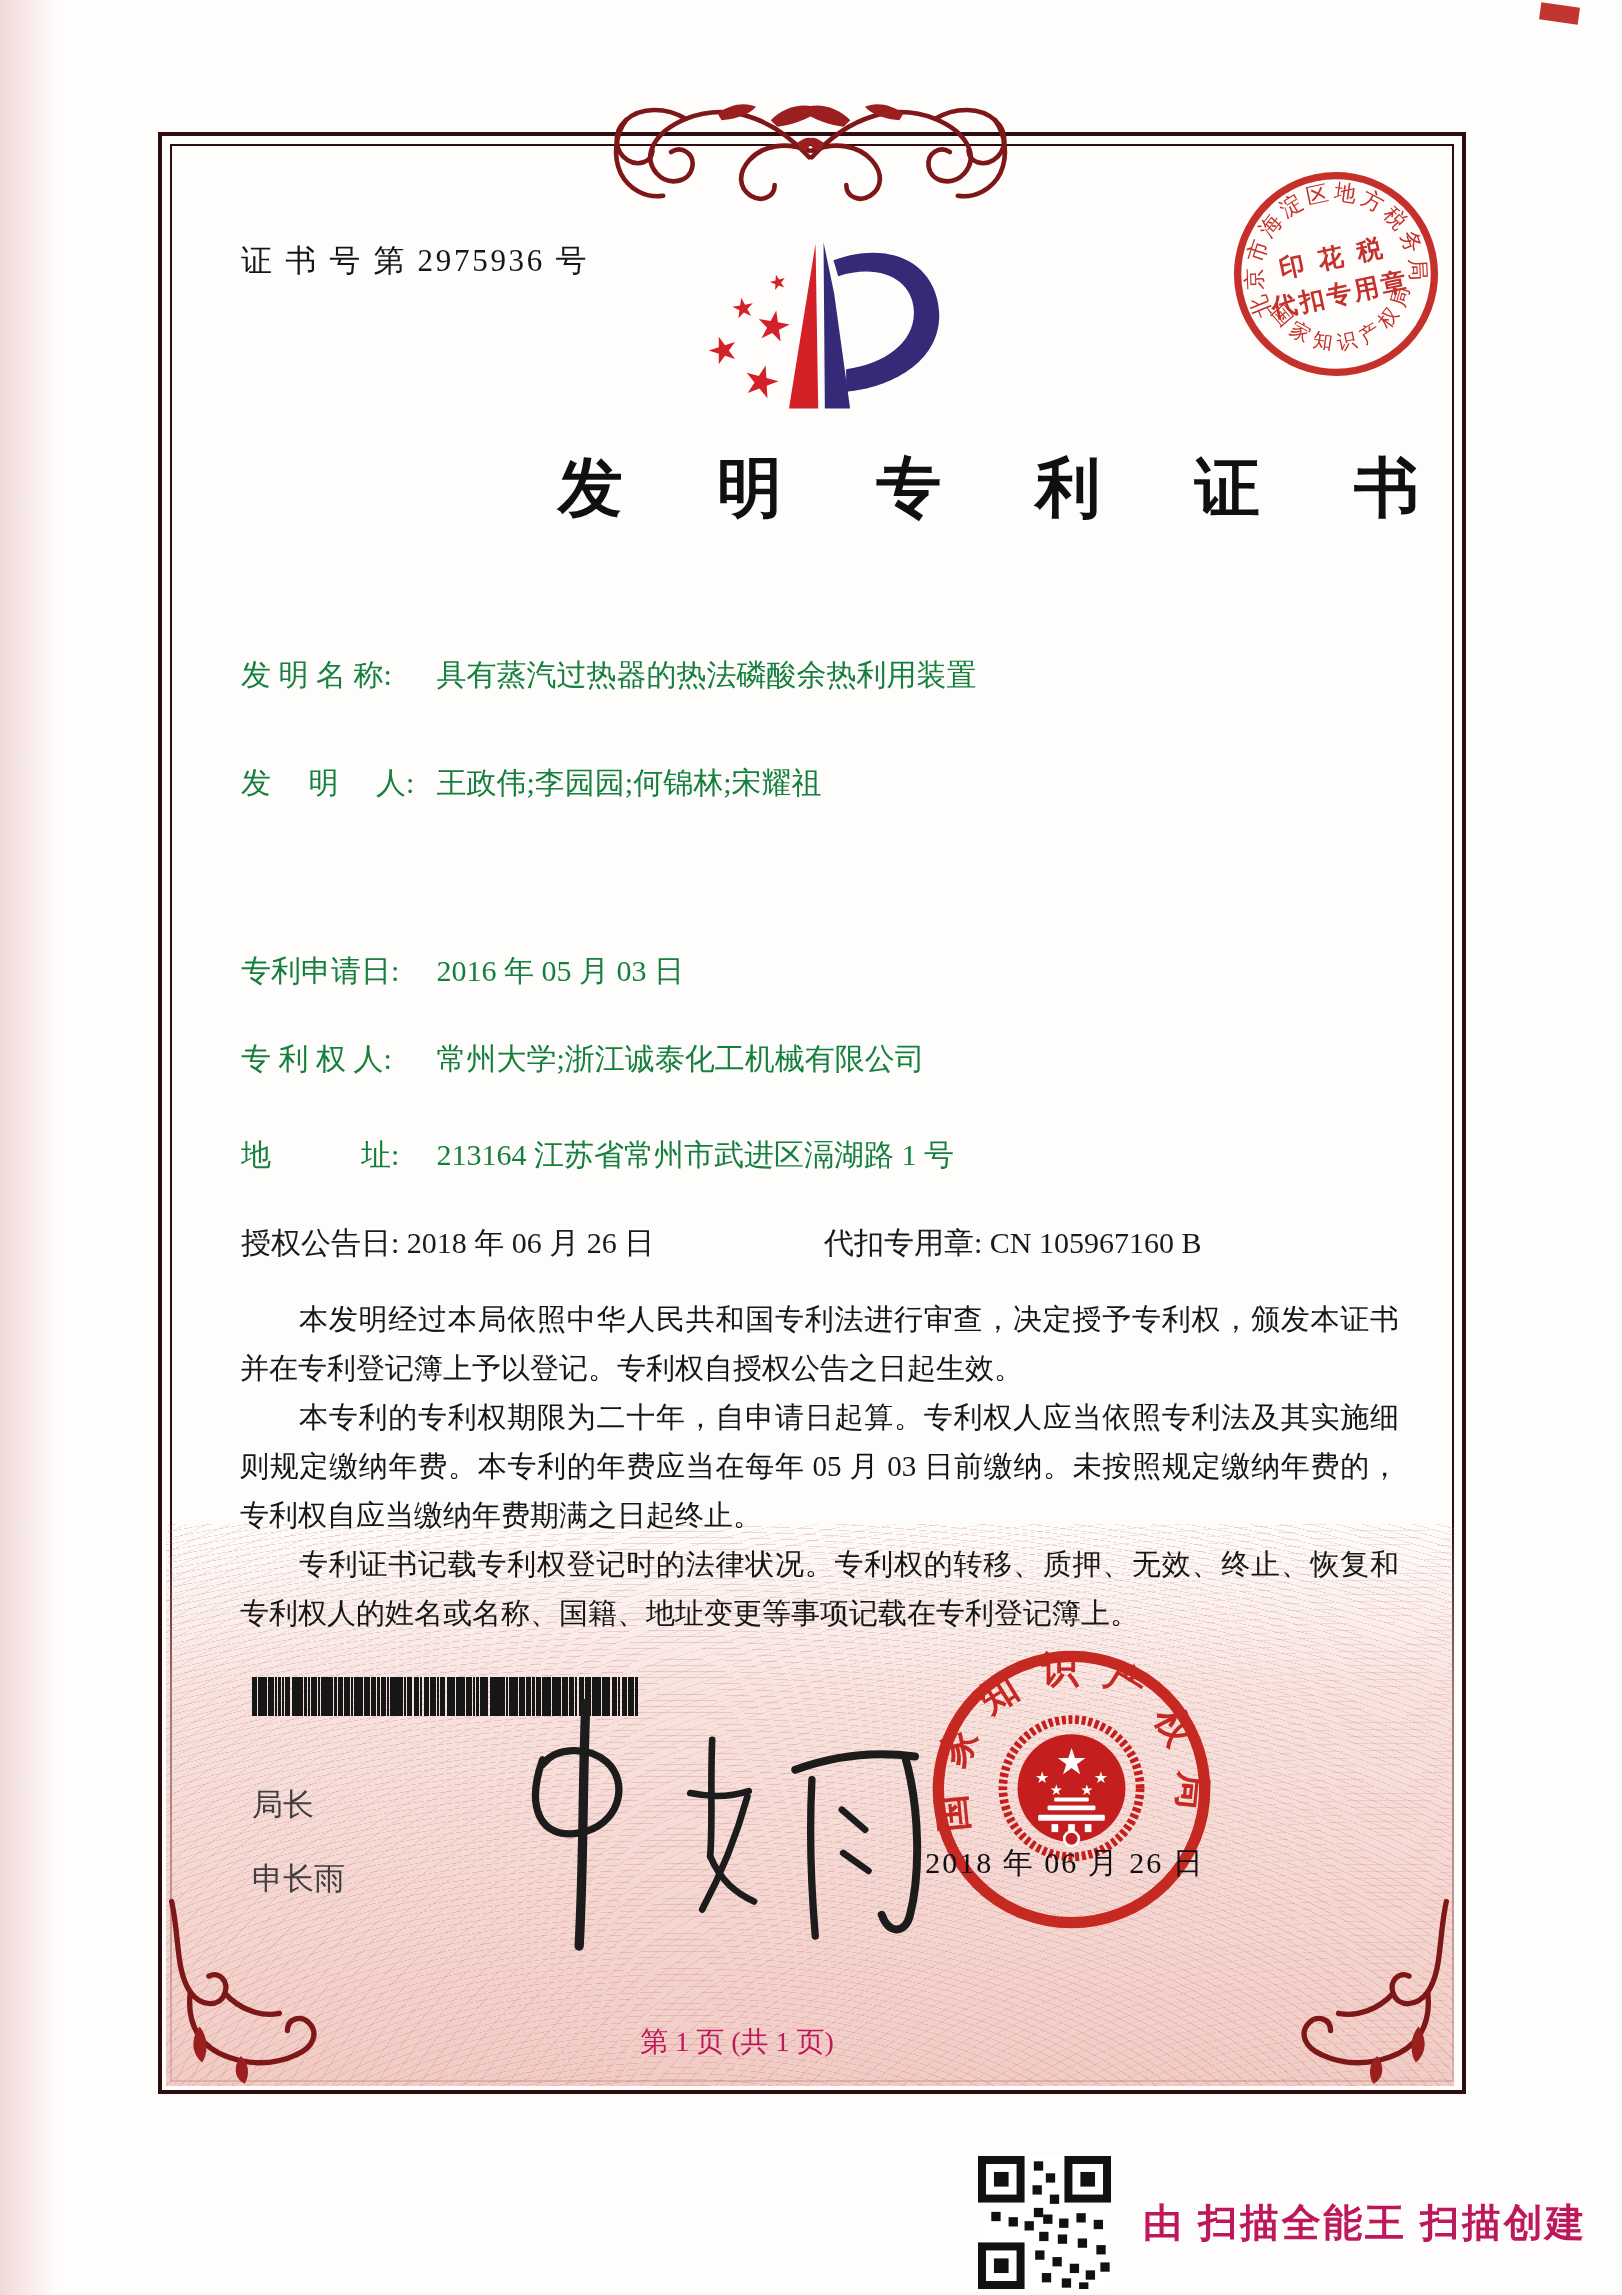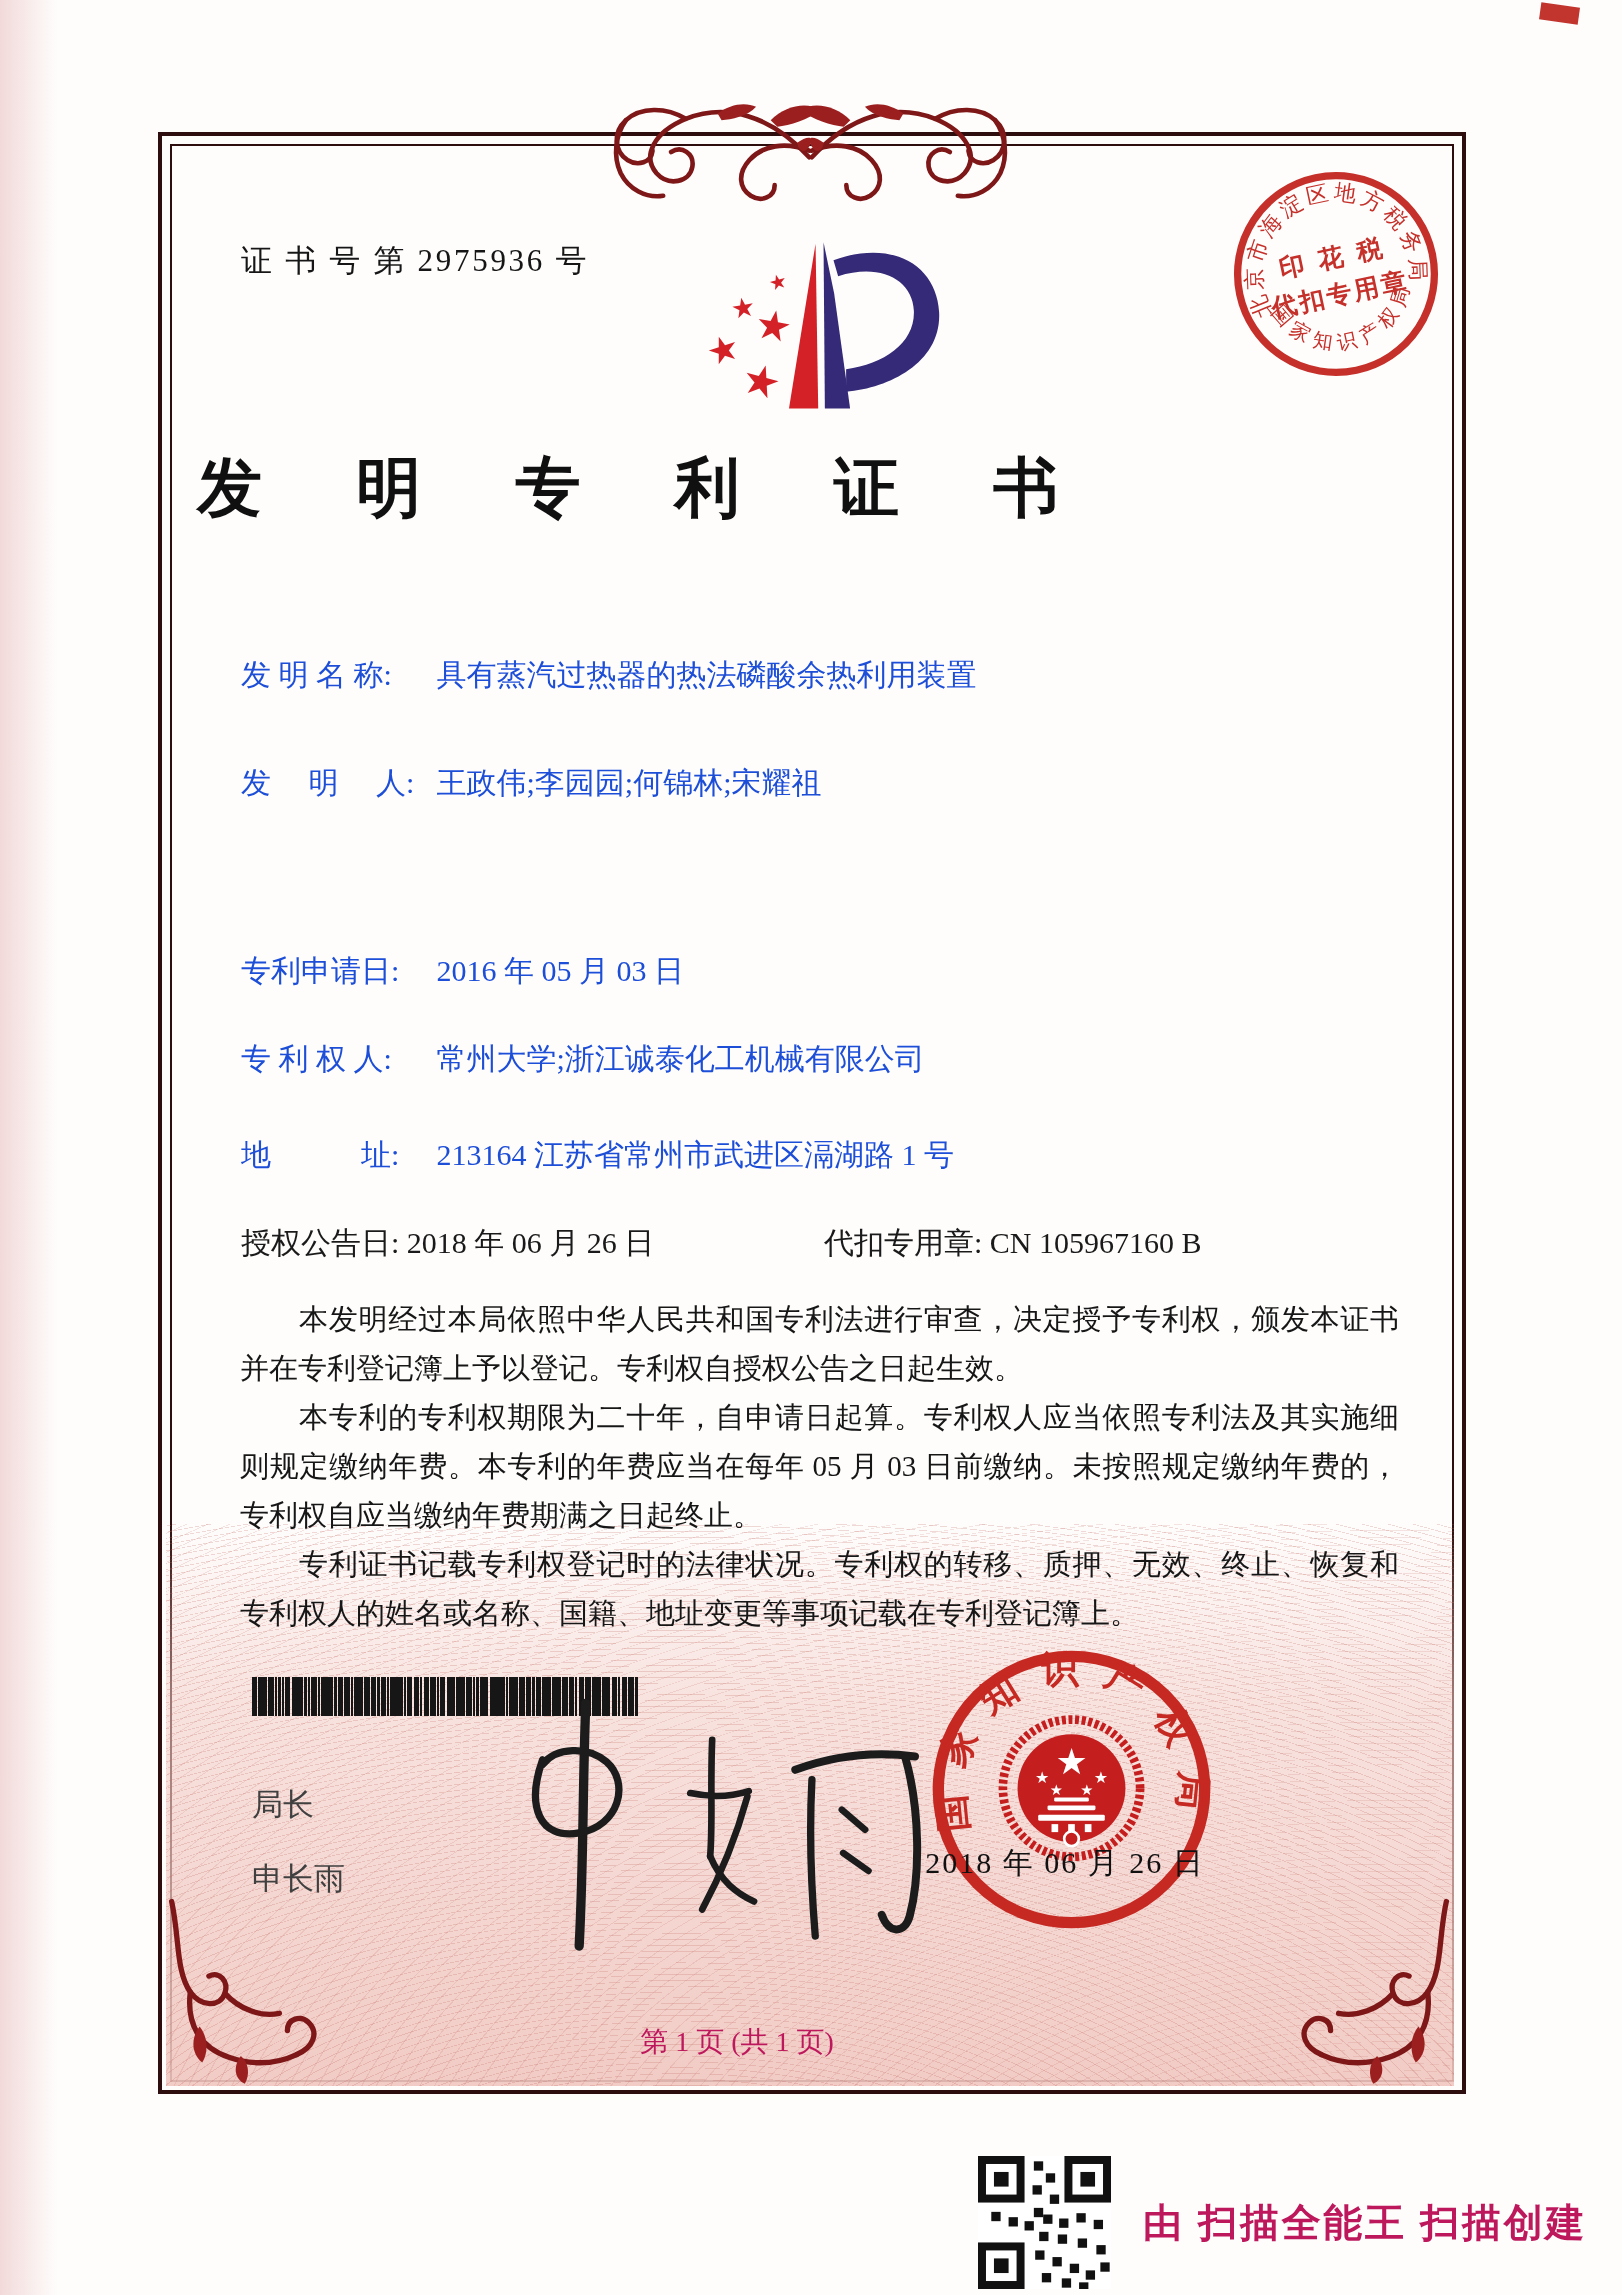--- a/index.html
+++ b/index.html
@@ -12,27 +12,27 @@
   
   .frame-outer{position:absolute;left:158px;top:132px;width:1300px;height:1954px;border:4px solid #2d0d0d;}
   .frame-inner{position:absolute;inset:8px;border:2px solid #2d0d0d;}
   
   .watermark{position:absolute;left:166px;top:1524px;width:1288px;height:562px;
      background:
        repeating-radial-gradient(ellipse 1264px 652px at 40% 130%,rgba(196,112,103,.26) 0 1.3px,rgba(0,0,0,0) 1.3px 11.3px),
        repeating-radial-gradient(ellipse 998px 506px at 95% 125%,rgba(196,112,103,.18) 0 1.3px,rgba(0,0,0,0) 1.3px 14px),
        linear-gradient(to bottom,rgba(244,213,207,0) 0%,rgba(243,206,200,.55) 30%,rgba(240,198,191,.9) 100%);}
   .cert-no{position:absolute;left:241px;top:240px;font-size:31px;letter-spacing:2.7px;color:#161616;}
-  .title{position:absolute;left:158px;top:444px;width:1300px;text-align:left;
+  .title{position:absolute;left:158px;top:444px;width:1300px;text-align:right;
          font-size:65px;font-weight:600;letter-spacing:39px;text-indent:39px;color:#101010;}
   
   .logo{position:absolute;left:692px;top:220px;width:279px;height:220px;}
   .logo .star{position:absolute;color:#d42127;line-height:1;}
   
-  .frow{position:absolute;left:241px;font-size:30px;white-space:nowrap;color:#1d4ed8;}
+  .frow{position:absolute;left:241px;font-size:30px;white-space:nowrap;color:#15803d;}
   .frow .lbl{display:inline-block;min-width:188px;white-space:pre;}
   .r0{top:655px}.r1{top:763px}.r2{top:864px}.r3{top:951px}.r4{top:1039px}.r5{top:1135px}
   .grant-row{position:absolute;left:241px;top:1223px;font-size:30px;white-space:nowrap;}
   .grant-no{position:absolute;left:824px;top:1223px;font-size:30px;white-space:nowrap;}
   .body-text{position:absolute;left:240px;top:1295px;width:1159px;font-size:29px;line-height:49px;
              text-align:justify;color:#161616;}
   .body-text p{margin:0;text-indent:59px;}
   .barcode{position:absolute;left:252px;top:1677px;width:386px;height:39px;background:
       repeating-linear-gradient(90deg,#161616 0 2px,rgba(0,0,0,0) 2px 3.3px),
       repeating-linear-gradient(90deg,#161616 0 1.3px,rgba(0,0,0,0) 1.3px 6px),

